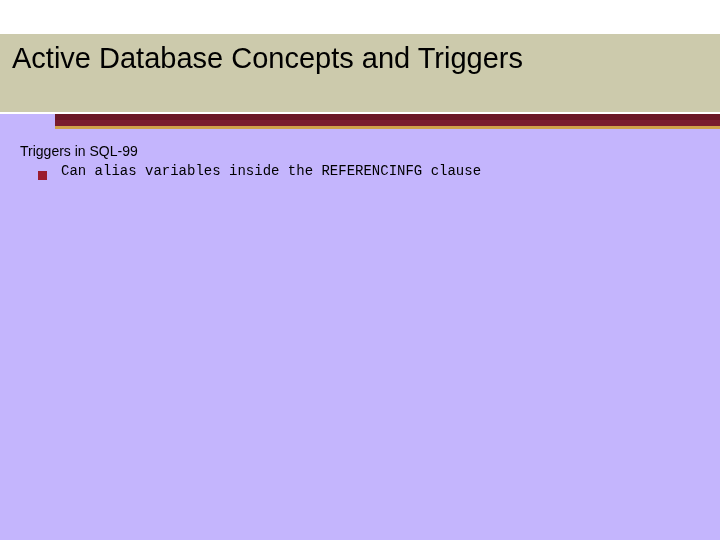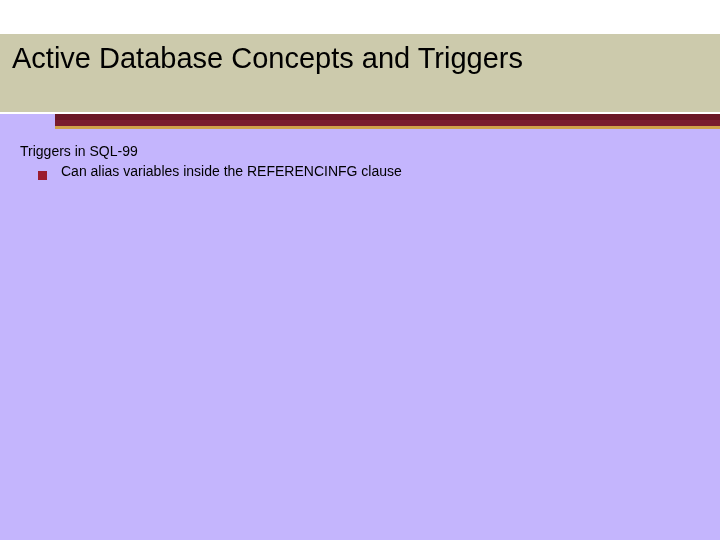--- a/index.html
+++ b/index.html
@@ -39,20 +39,21 @@
     color: #000;
     font-size: 14px;
     line-height: 1.3;
   }
   .sub-heading { margin-bottom: 2px; }
   .bullet-row {
     display: flex;
     align-items: flex-start;
     gap: 14px;
     padding-left: 18px;
+    font-family: Liberation Mono, monospace;
   }
   .bullet-square {
     width: 9px; height: 9px;
     background: #9b1c2f;
     margin-top: 9px;
     flex: 0 0 auto;
   }
   .bullet-text { flex: 1 1 auto; }
   .footer {
     position: absolute;

